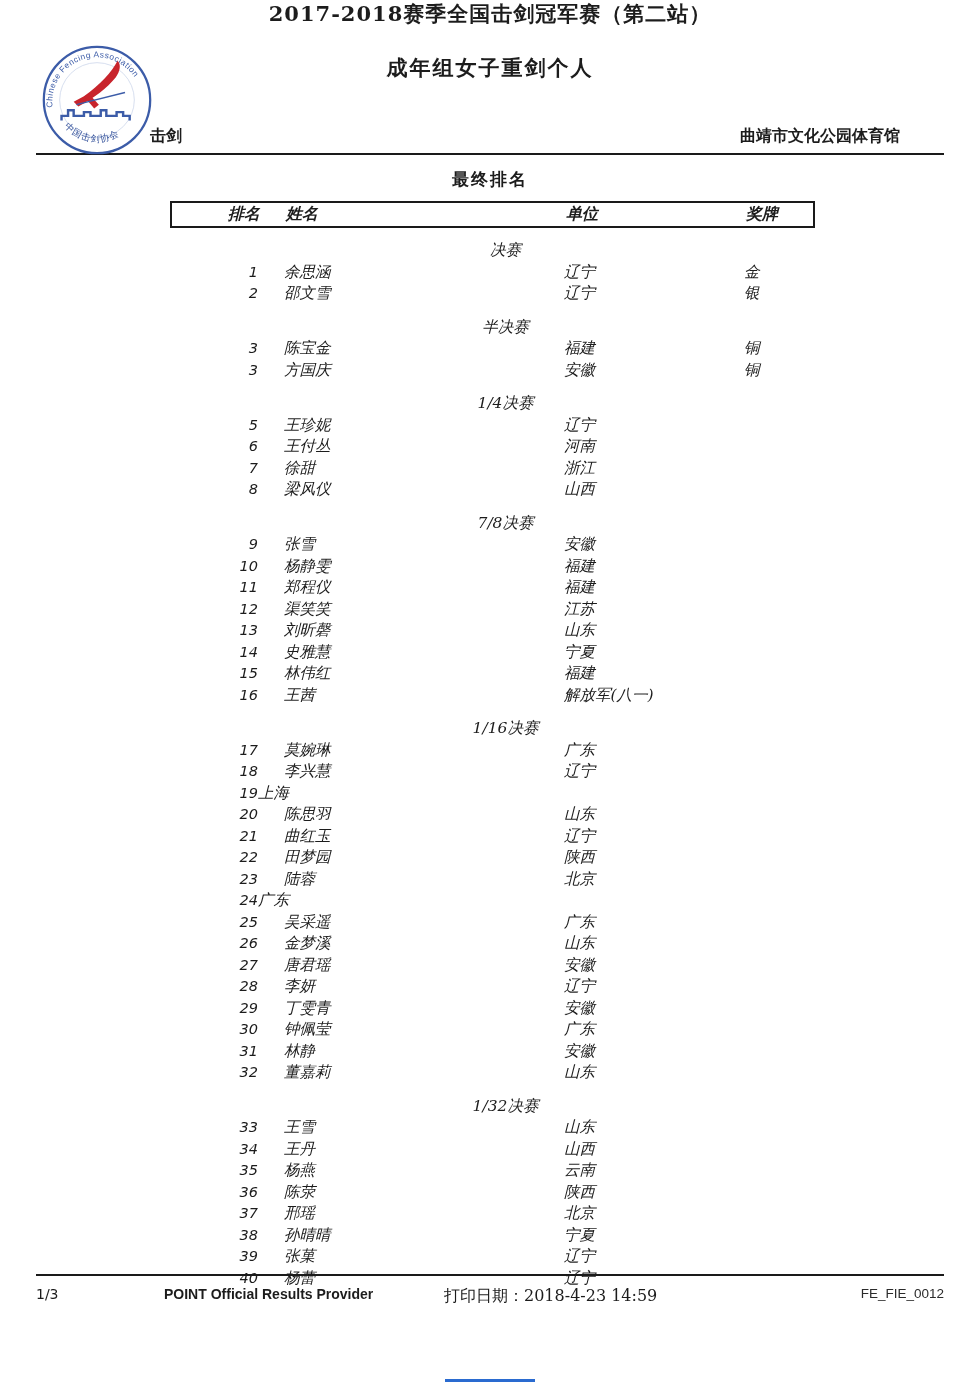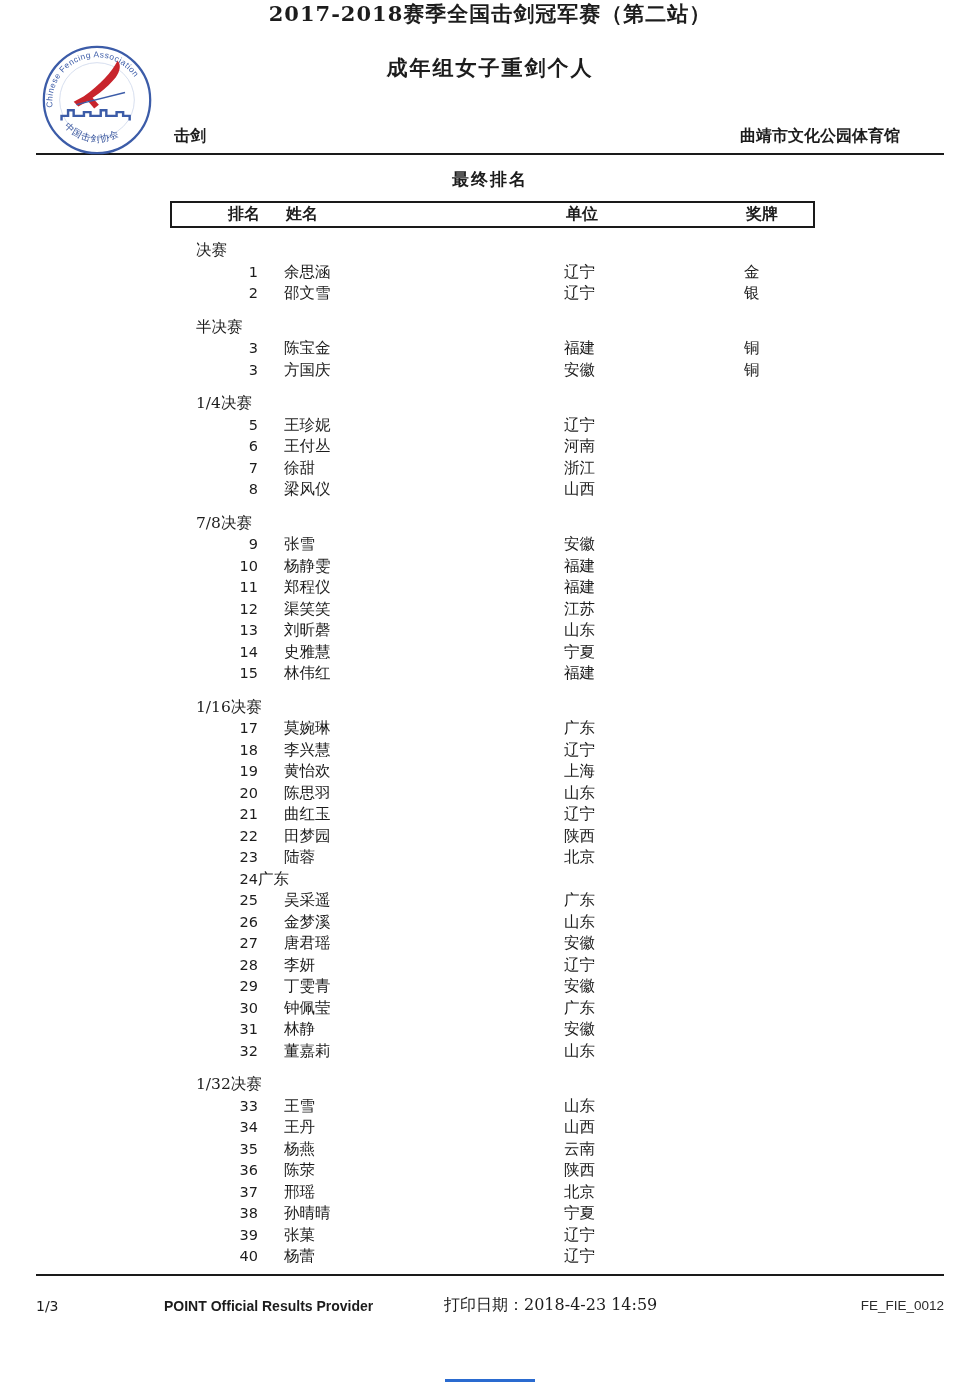--- a/index.html
+++ b/index.html
@@ -11,46 +11,46 @@
     font-family:"DejaVu Serif","Liberation Serif",serif;
     color:#1c1c1c;
     overflow:hidden;
   }
   
   .logo{position:absolute;left:38px;top:44px;width:118px;height:112px;}
   .title{text-align:center;font-size:21px;font-weight:bold;letter-spacing:1px;}
   .subtitle{margin-top:26px;text-align:center;font-size:21px;font-weight:bold;letter-spacing:2px;}
   .venue-row{
     margin-top:44px;display:flex;justify-content:space-between;
-    padding:0 80px 0 150px;font-size:16px;font-weight:bold;margin-left:24px;
+    padding:0 80px 0 150px;font-size:16px;font-weight:bold;
   }
   .rule{margin:6px 36px 0 36px;border-top:2px solid #1a1a1a;}
   .final-heading{margin-top:13px;text-align:center;font-size:17px;font-weight:bold;letter-spacing:2px;}
 
   
-  .table{margin:10px 0 18px 170px;width:645px;}
+  .table{margin:10px 0 18px 170px;width:645px;font-style:italic;}
   .thead{
     box-sizing:border-box;border:2px solid #1a1a1a;height:27px;
     display:flex;align-items:center;font-weight:bold;font-size:16px;
   }
   .col{display:inline-block;box-sizing:border-box;white-space:nowrap;}
   .col-rank{width:88px;text-align:right;font-family:"DejaVu Sans","Liberation Sans",sans-serif;font-size:14.5px;}
   .thead .col-rank{font-family:"DejaVu Serif","Liberation Serif",serif;font-size:16px;}
   .col-name{width:306px;padding-left:26px;}
   .col-unit{width:180px;}
   .col-medal{flex:1;}
   .tbody{font-size:15.5px;line-height:21.5px;}
-  .section-label{margin:12px 0 0 26px;font-size:15.5px;line-height:21.5px;}
+  .section-label{margin:12px 0 0 26px;font-size:15.5px;line-height:21.5px;text-align:center;}
   .trow{display:flex;align-items:baseline;}
 
   
   .footer{
     position:absolute;left:36px;right:36px;top:1274px;
-    border-top:2px solid #1a1a1a;padding-top:19px;
-    display:flex;align-items:center;font-size:14px;
+    border-top:2px solid #1a1a1a;padding-top:10px;
+    display:flex;align-items:flex-start;font-size:14px;
   }
   .footer .page-num{width:100px;font-family:"DejaVu Sans","Liberation Sans",sans-serif;}
   .footer .provider{width:280px;font-family:"Liberation Sans","DejaVu Sans",sans-serif;font-weight:bold;margin-left:28px;}
   .footer .printed{flex:1;font-size:16px;}
   .footer .doc-code{text-align:right;font-family:"Liberation Sans","DejaVu Sans",sans-serif;font-size:13.5px;color:#2b2b2b;}
 
   .bottom-mark{position:absolute;left:50%;transform:translateX(-50%);bottom:3px;width:90px;height:3px;background:#2a6bd0;}
 </style>
 </head>
 <body>
@@ -182,36 +182,41 @@
           <span class="col col-name">史雅慧</span>
           <span class="col col-unit">宁夏</span>
           <span class="col col-medal"></span>
         </div>
         <div class="trow">
           <span class="col col-rank">15</span>
           <span class="col col-name">林伟红</span>
           <span class="col col-unit">福建</span>
           <span class="col col-medal"></span>
         </div>
+        <div class="trow">
+          <span class="col col-rank">16</span>
+          <span class="col col-name">王茜</span>
+          <span class="col col-unit">解放军(八一)</span>
+          <span class="col col-medal"></span>
+        </div>
         <div class="section-label">1/16决赛</div>
         <div class="trow">
           <span class="col col-rank">17</span>
           <span class="col col-name">莫婉琳</span>
           <span class="col col-unit">广东</span>
           <span class="col col-medal"></span>
         </div>
         <div class="trow">
           <span class="col col-rank">18</span>
           <span class="col col-name">李兴慧</span>
           <span class="col col-unit">辽宁</span>
           <span class="col col-medal"></span>
         </div>
         <div class="trow">
           <span class="col col-rank">19</span>
-          <span class="col col-name">黄怡欢</span>
           <span class="col col-unit">上海</span>
           <span class="col col-medal"></span>
         </div>
         <div class="trow">
           <span class="col col-rank">20</span>
           <span class="col col-name">陈思羽</span>
           <span class="col col-unit">山东</span>
           <span class="col col-medal"></span>
         </div>
         <div class="trow">

